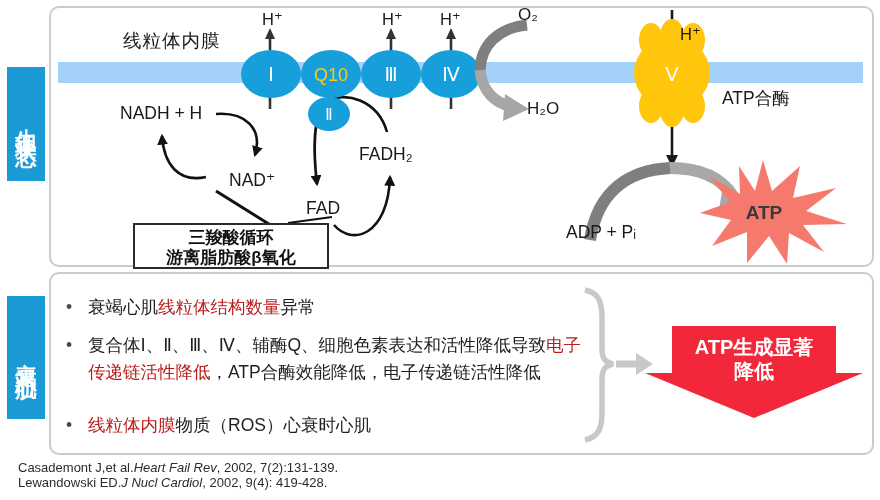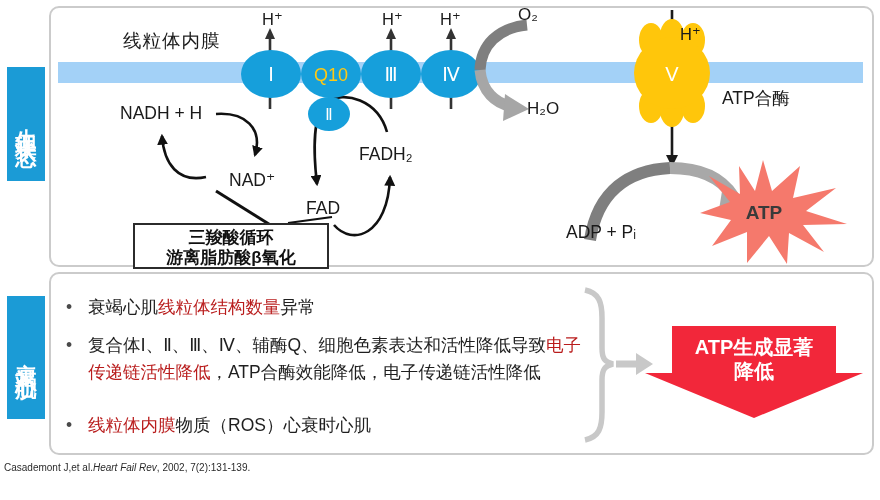--- a/index.html
+++ b/index.html
@@ -16,21 +16,21 @@
   #side-bottom{top:296px;height:123px;}
   svg.overlay{position:absolute;left:0;top:0;pointer-events:none;}
   .bullet{position:absolute;left:66px;width:520px;font-size:17.5px;line-height:27px;color:#1f1f1f;}
   .bullet .dot{position:absolute;left:0;top:0;color:#4a4a4a;}
   .bullet .txt{display:block;margin-left:22px;}
   .hl{color:#b91c1c;}
   .dot-blue{color:#29a8e0;}
   #bullet-1{top:294px;}
   #bullet-2{top:332px;}
   #bullet-3{top:412px;}
-  .refs{position:absolute;left:4px;top:460px;font-size:10px;line-height:15px;color:#2b2b2b;}
+  .refs{position:absolute;left:18px;top:460px;font-size:13px;line-height:15px;color:#2b2b2b;}
   .refs .it{font-style:italic;}
   text{font-family:"Liberation Sans","DejaVu Sans",sans-serif;}
 </style>
 </head>
 <body>
 
 <div class="stage">
 
   <div class="side-label" id="side-top">生理状态</div>
   <div class="side-label" id="side-bottom">衰竭心肌</div>
@@ -46,20 +46,21 @@
     <span class="dot">•</span>
     <span class="txt"><span>复合体Ⅰ、Ⅱ、Ⅲ、Ⅳ、辅酶Q、细胞色素表达和活性降低导致</span><span class="hl">电子传递链活性降低</span><span>，ATP合酶效能降低，电子传递链活性降低</span></span>
   </div>
   <div class="bullet" id="bullet-3">
     <span class="dot dot-blue">•</span>
     <span class="txt"><span class="hl">线粒体内膜</span><span>物质（ROS）心衰时心肌</span></span>
   </div>
 
   <div class="refs">
     <div><span>Casademont J,et al.</span><span class="it">Heart Fail Rev</span><span>, 2002, 7(2):131-139.</span></div>
+    <div><span>Lewandowski ED.</span><span class="it">J Nucl Cardiol</span><span>, 2002, 9(4): 419-428.</span></div>
   </div>
 
   <svg class="overlay" width="880" height="500" viewBox="0 0 880 500">
     <defs>
       <marker id="mkb" viewBox="0 0 10 10" refX="8" refY="5" markerWidth="4.2" markerHeight="4.2" orient="auto-start-reverse">
         <path d="M0,0 L10,5 L0,10 z" fill="#111"></path>
       </marker>
     </defs>
 
     <rect x="58" y="62" width="805" height="21" fill="#a3d1f7"></rect>

